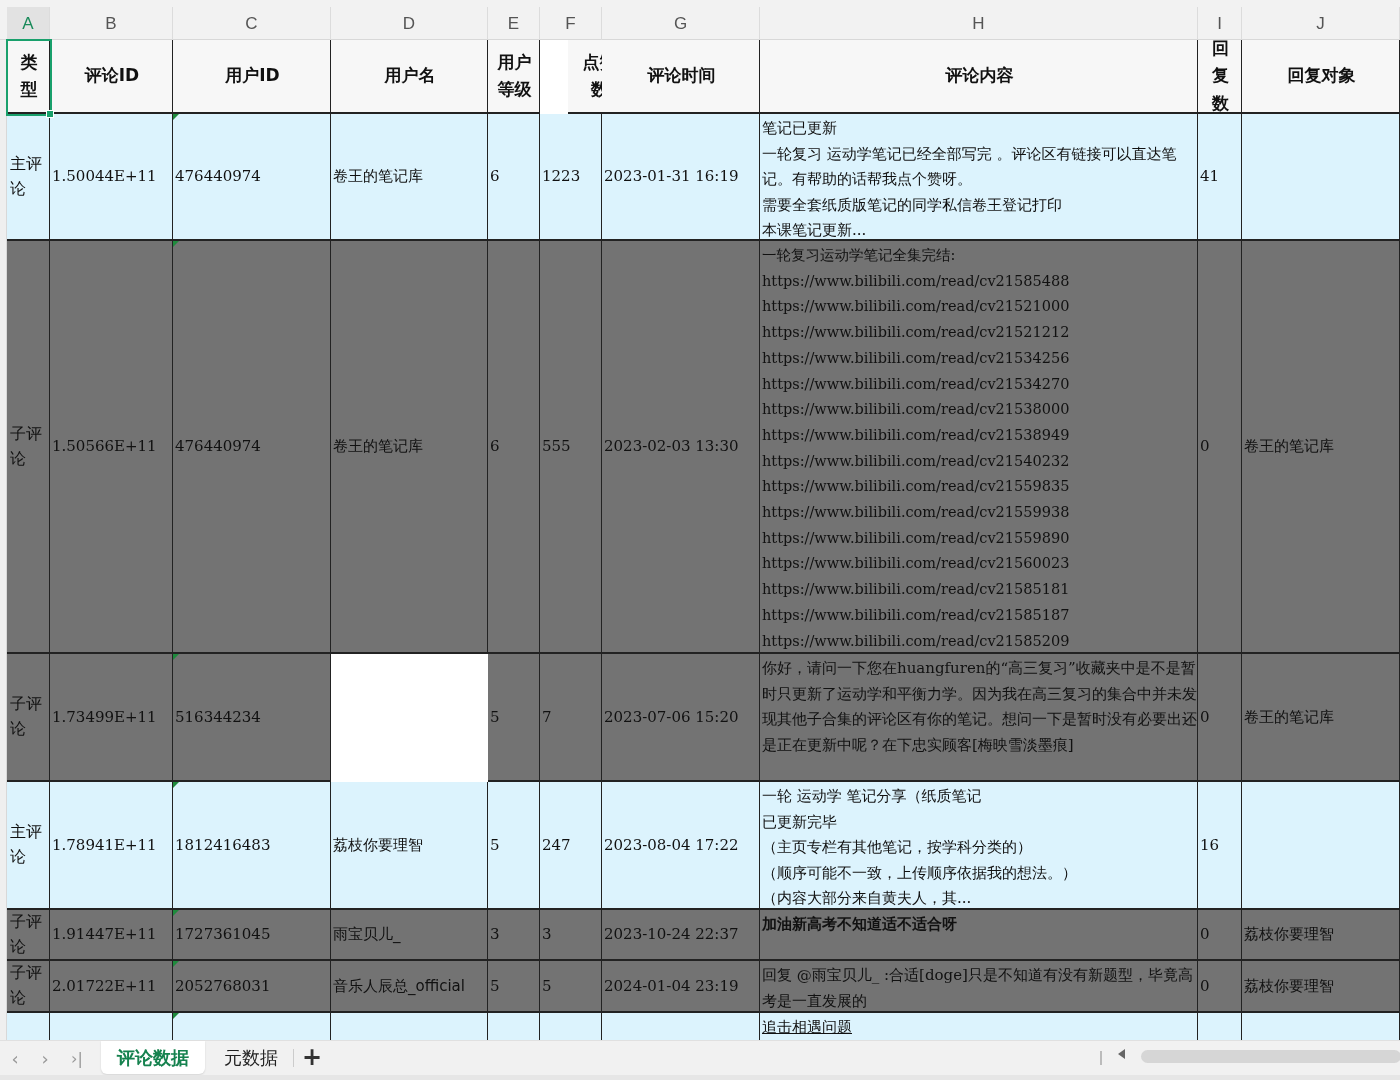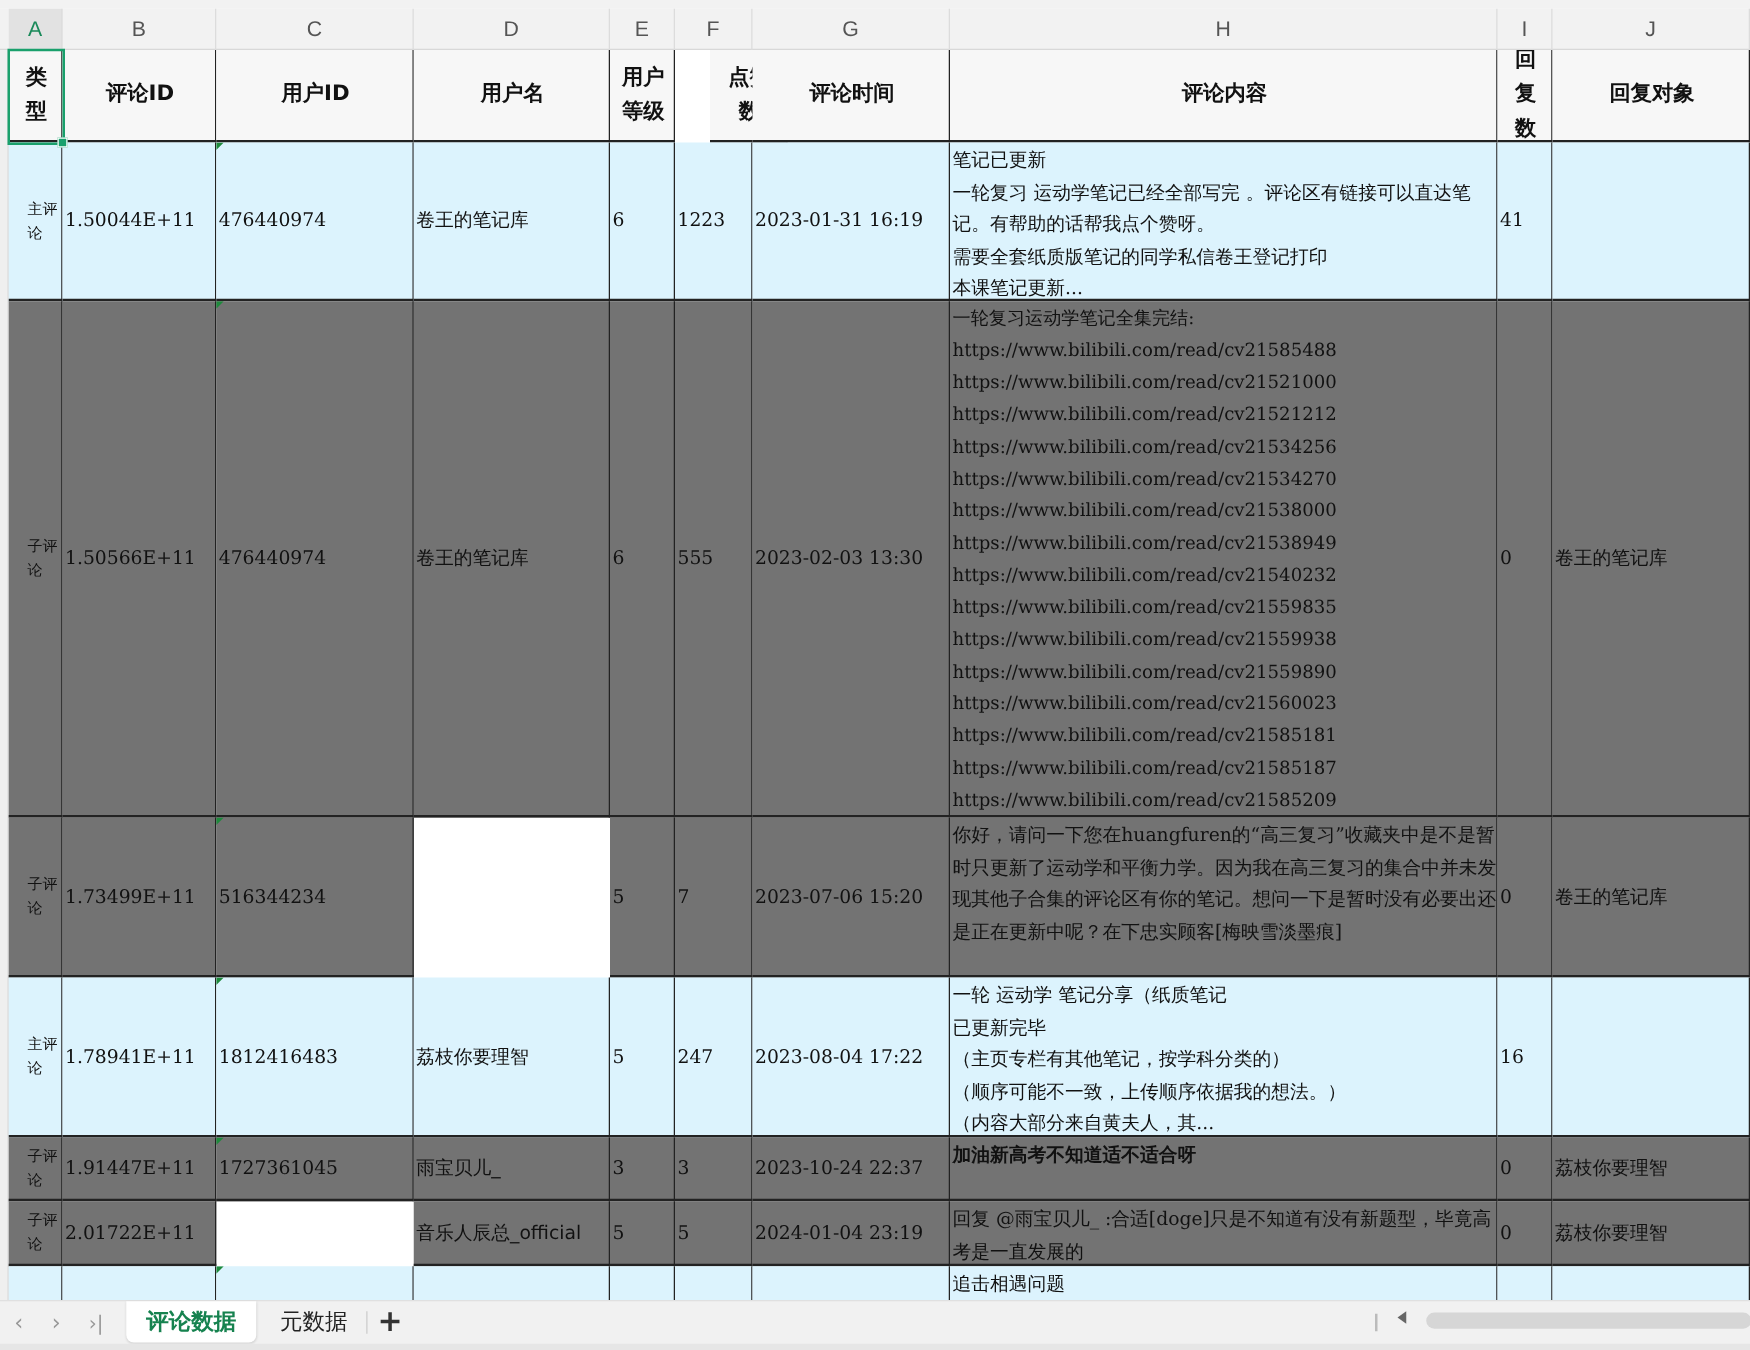--- a/index.html
+++ b/index.html
@@ -20,21 +20,21 @@
   .row { position: absolute; left: 0; width: 1393px; }
   .cell { position: absolute; top: 0; height: 100%; border-right: 1.5px solid #222; border-bottom: 2px solid #222; overflow: hidden; font-size: 15px; line-height: 1.35; padding-left: 2px; display: flex; align-items: center; }
   .cell.sans { font-family: "DejaVu Sans", "Liberation Sans", sans-serif; }
   .cell .txt { white-space: pre-wrap; word-break: break-all; }
   .hdr .cell { background: #f7f7f7; font-family: "DejaVu Sans", "Liberation Sans", sans-serif; font-weight: bold; font-size: 17px; justify-content: center; text-align: center; line-height: 1.6; }
   .row.main .cell { background: #dcf3fd; }
   .row.sub .cell { background: #737373; }
   .cell.content { align-items: flex-start; padding-top: 2px; }
   .cell.content .txt { line-height: 25.6px; }
   .cell.urls .txt { line-height: 25.7px; font-family: "DejaVu Serif", serif; font-size: 14.5px; }
-  .cell.typ { font-family: "DejaVu Sans", sans-serif; font-size: 12px; line-height: 1.55; padding-left: 15px; }
+  .cell.typ { font-family: "DejaVu Sans", sans-serif; font-size: 16px; line-height: 1.55; padding-left: 3px; }
   .tri { position: absolute; left: 0; top: 0; width: 0; height: 0; border-top: 6px solid #1e8a3c; border-right: 6px solid transparent; }
 
   
   .selection { position: absolute; left: 6px; top: 39px; width: 46px; height: 77px; border: 2.5px solid #19a06c; pointer-events: none; }
   .sel-handle { position: absolute; left: 46px; top: 110px; width: 8px; height: 8px; background: #19a06c; border: 1px solid #fff; }
 
   
   .tabbar { position: absolute; left: 0; top: 1040px; width: 1400px; height: 40px; background: #f1f1f1; border-top: 1px solid #e0e0e0; font-family: "DejaVu Sans", "Liberation Sans", sans-serif; }
   .nav-btn { position: absolute; top: 6px; height: 24px; line-height: 24px; font-size: 18px; color: #999; text-align: center; width: 22px; cursor: pointer; }
   .sheet-tab { position: absolute; top: 0; height: 33px; line-height: 33px; font-size: 18px; padding: 0 16px; cursor: pointer; color: #222; }
@@ -292,20 +292,24 @@
         </div>
       </div>
       <div class="row sub" style="top: 921px; height: 52px;">
         <div class="cell typ" style="left: 0px; width: 43px;">
           <span class="txt">子评
 论</span>
         </div>
         <div class="cell" style="left: 43px; width: 123px;">
           <span class="txt">2.01722E+11</span>
         </div>
+        <div class="cell" style="left: 166px; width: 158px;">
+          <span class="tri"></span>
+          <span class="txt">2052768031</span>
+        </div>
         <div class="cell sans" style="left: 324px; width: 157px;">
           <span class="txt">音乐人辰总_official</span>
         </div>
         <div class="cell" style="left: 481px; width: 52px;">
           <span class="txt">5</span>
         </div>
         <div class="cell" style="left: 533px; width: 62px;">
           <span class="txt">5</span>
         </div>
         <div class="cell" style="left: 595px; width: 158px;">
@@ -337,21 +341,21 @@
         </div>
         <div class="cell" style="left: 481px; width: 52px;">
           <span class="txt"></span>
         </div>
         <div class="cell" style="left: 533px; width: 62px;">
           <span class="txt"></span>
         </div>
         <div class="cell" style="left: 595px; width: 158px;">
           <span class="txt"></span>
         </div>
-        <div class="cell content" style="left: 753px; width: 438px;">
+        <div class="cell content" style="left: 753px; width: 438px; text-decoration: underline;">
           <span class="txt">追击相遇问题</span>
         </div>
         <div class="cell" style="left: 1191px; width: 44px;">
           <span class="txt"></span>
         </div>
         <div class="cell sans" style="left: 1235px; width: 158px;">
           <span class="txt"></span>
         </div>
       </div>
     </div>

